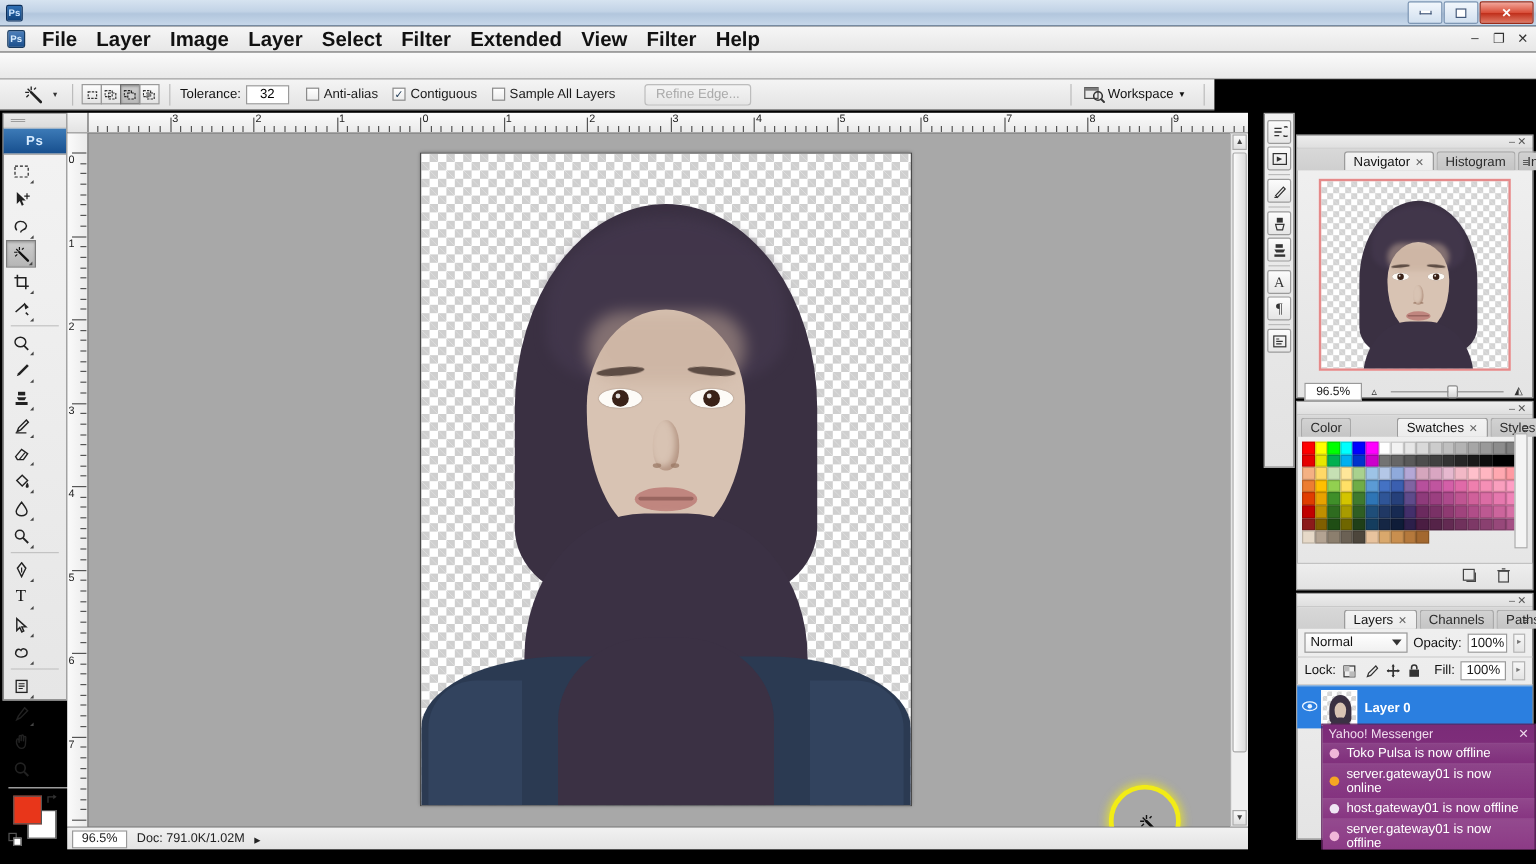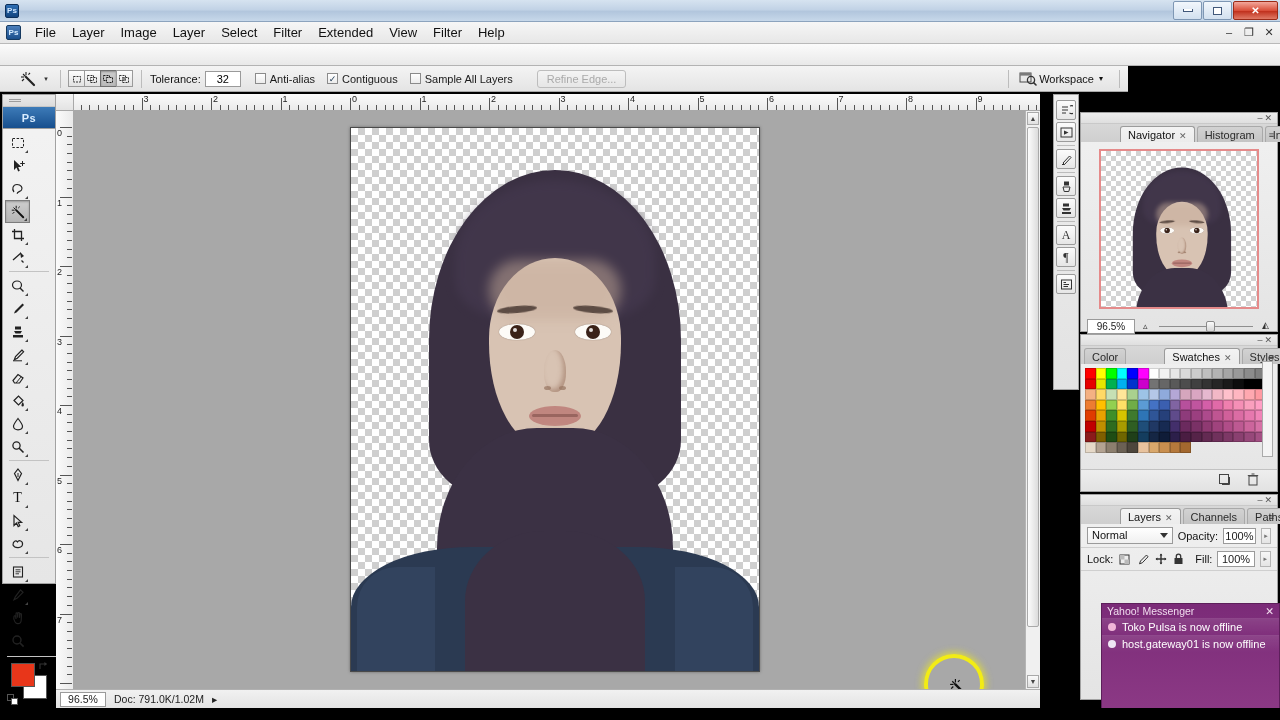--- a/index.html
+++ b/index.html
@@ -48,32 +48,32 @@
     background:linear-gradient(to bottom,#f6f6f6,#e7e7e7);
     border-bottom:1px solid #b9b9b9;
     display:flex; align-items:center;
   }
   .menu-ps{
     width:15px;height:15px;margin:0 6px 0 6px;
     background:linear-gradient(to bottom,#4c7fbb,#1b4f8c);
     border:1px solid #16395f;border-radius:2px;
     color:#d6ecff;font-size:8px;font-weight:bold;line-height:13px;text-align:center;
   }
-  .menu-item{padding:3px 8px; font-size:13px; color:#111; cursor:default;}
+  .menu-item{padding:3px 8px; font-size:17px; color:#111; cursor:default;font-weight:bold;}
   .doc-btns{position:absolute;right:3px;top:3px;display:flex;gap:4px;align-items:center;}
   .doc-btn{width:16px;height:14px;display:flex;align-items:center;justify-content:center;font-size:11px;color:#333;}
 
   
   .optionsbar{
     position:absolute;left:0;top:44px;width:1280px;height:22px;
     background:linear-gradient(to bottom,#fbfbfb,#e9e9e9);
     border-bottom:1px solid #b3b3b3;
   }
   .optionsbar2{
-    position:absolute;left:0;top:66px;width:1128px;height:26px;
+    position:absolute;left:0;top:66px;width:1012px;height:26px;
     background:linear-gradient(to bottom,#f4f4f4,#e4e4e4);
     border-bottom:1px solid #a9a9a9;
     display:flex;align-items:center;
   }
   .opt-toolicon{width:26px;height:22px;margin-left:14px;display:flex;align-items:center;justify-content:center;}
   .opt-caret{width:12px;height:20px;display:flex;align-items:center;justify-content:center;font-size:7px;color:#333;}
   .sep{width:1px;height:18px;background:#bcbcbc;margin:0 8px;}
   .selmode{display:flex;gap:0;}
   .selmode div{
     width:17px;height:17px;border:1px solid #9a9a9a;background:linear-gradient(to bottom,#fdfdfd,#e2e2e2);
@@ -1137,34 +1137,58 @@
           <svg width="11" height="12">
             <rect x="1.5" y="5" width="8" height="6" fill="#333"></rect>
             <path d="M3.3 5 V3.3 A2.2 2.2 0 0 1 7.7 3.3 V5" fill="none" stroke="#333" stroke-width="1.3"></path>
           </svg>
         </span>
       <span style="flex:1"></span>
       <span class="lay-lbl">Fill:</span>
       <span class="pctbox">100%</span>
       <span class="stepper">▸</span>
     </div>
+    <div class="layeritem">
+      <span class="eye">
+        <svg width="13" height="11">
+            <ellipse cx="6.5" cy="5.5" rx="6" ry="3.6" fill="none" stroke="#eaf4ff" stroke-width="1.1"></ellipse>
+            <circle cx="6.5" cy="5.5" r="1.9" fill="#eaf4ff"></circle>
+          </svg>
+      </span>
+      <span class="lthumb">
+        <span class="portrait" style="display:block;transform:scale(0.073);transform-origin:top left;width:410px;height:545px;position:absolute;">
+          <span class="hijab" style="display:block"></span>
+            <span class="face" style="display:block"></span>
+          <span class="neckdrape" style="display:block"></span>
+        </span>
+      </span>
+      <span class="lname">Layer 0</span>
+    </div>
   </div>
 
   <div class="yahoo">
     <div class="y-head">
       <span>Yahoo! Messenger</span>
       <span>✕</span>
     </div>
     <div class="y-row">
       <span class="y-dot" style="background:#f0b6d8"></span>
       <span>Toko Pulsa is now offline</span>
     </div>
     <div class="y-row">
+      <span class="y-dot" style="background:#f5a623"></span>
+      <span>server.gateway01 is now online</span>
+    </div>
+    <div class="y-row">
       <span class="y-dot" style="background:#efe6f4"></span>
       <span>host.gateway01 is now offline</span>
+    </div>
+    <div class="y-row">
+      <span class="y-dot" style="background:#f0b6d8"></span>
+      <span>server.gateway01 is now offline</span>
     </div>
   </div>
 
   <div class="statusbar">
     <span class="st-zoom">96.5%</span>
     <span>Doc: 791.0K/1.02M</span>
     <span>▸</span>
   </div>
 
   <div class="leftblack"></div>

